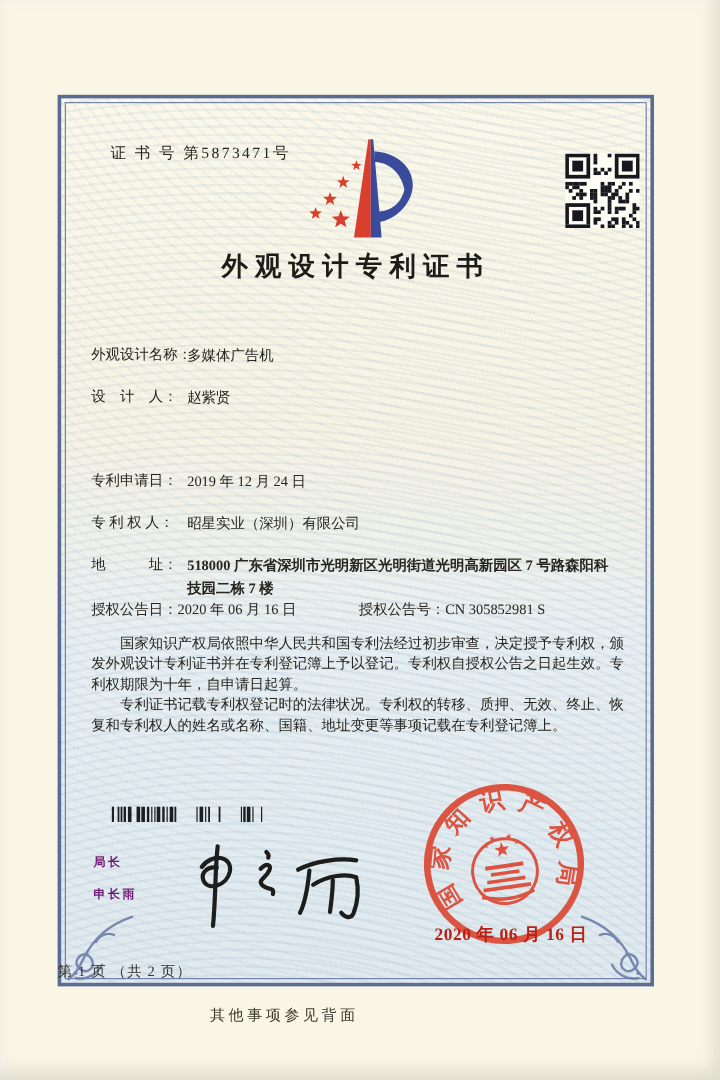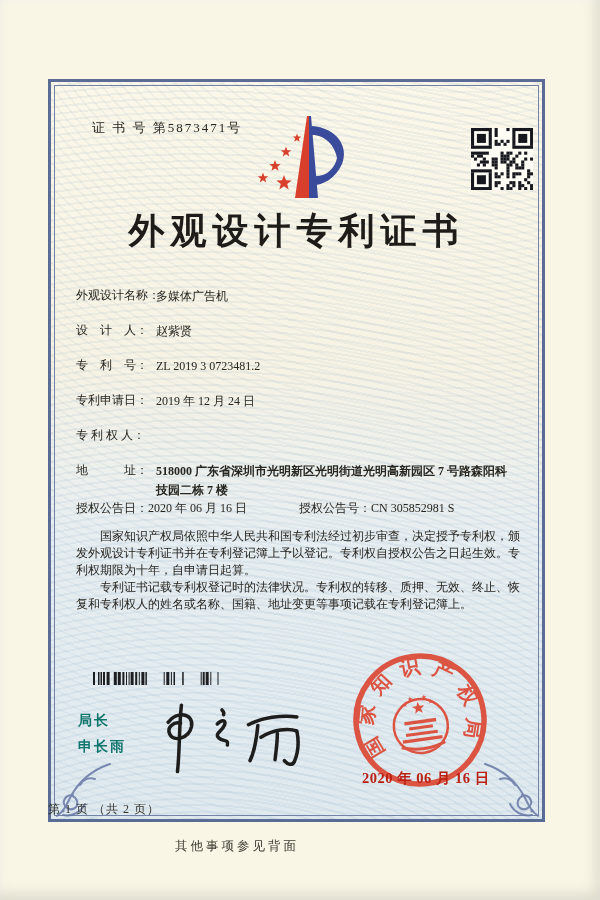--- a/index.html
+++ b/index.html
@@ -8,28 +8,28 @@
         box-shadow:inset -4px -6px 14px rgba(90,90,80,.18), inset 2px 2px 8px rgba(255,255,255,.5);}
   
   .frame{position:absolute;left:48px;top:79px;width:497px;height:743px;border:3px solid #5a6b96;box-sizing:border-box;
          background:
            repeating-radial-gradient(circle at 30% 160%, rgba(110,150,185,.10) 0 2px, rgba(0,0,0,0) 2px 7px),
            repeating-radial-gradient(circle at 85% -40%, rgba(110,150,185,.07) 0 2px, rgba(0,0,0,0) 2px 8px),
            linear-gradient(180deg,#fbf7e9 0%,#f7f3e4 38%,#e7eef1 62%,#dfe9ee 100%);}
   .frame::after{content:"";position:absolute;inset:3px;border:1px solid #7484a8;pointer-events:none;}
   .abs{position:absolute;}
   .certnum{left:76px;top:119px;font-size:13px;letter-spacing:2px;color:#26251f;margin-left:16px;}
-  .title{left:48px;top:207px;width:497px;text-align:center;font-size:36px;font-weight:bold;letter-spacing:6px;color:#1d1c18;}
+  .title{left:48px;top:207px;width:497px;text-align:center;font-size:22px;font-weight:bold;letter-spacing:6px;color:#1d1c18;}
   .row{left:76px;width:460px;font-size:12px;color:#26251f;}
   .flabel{display:inline-block;}
   .fvalue{position:absolute;left:80px;top:0;white-space:normal;line-height:18.5px;}
   .addr .fvalue{max-width:352px;font-weight:bold;}
   .grantrow{left:76px;top:500px;display:flex;gap:52px;font-size:12px;color:#26251f;}
   .para{left:76px;width:444px;font-size:12px;line-height:17px;text-indent:2em;color:#26251f;margin:0;text-align:justify;}
-  .director{left:78px;font-family:"Liberation Sans","DejaVu Sans",sans-serif;font-weight:bold;font-size:14px;letter-spacing:2px;color:#0f766e;}
+  .director{left:78px;font-family:"Liberation Sans","DejaVu Sans",sans-serif;font-weight:bold;font-size:10px;letter-spacing:2px;color:#701a75;}
   .pageinfo{left:48px;top:801px;width:580px;font-size:12px;letter-spacing:1px;color:#33322c;}
   .footnote{left:0;top:838px;width:474px;text-align:center;font-size:12.5px;letter-spacing:3px;color:#3a392f;}
   .sealdate{left:362px;top:769px;font-size:14.5px;font-weight:bold;color:#ba2013;letter-spacing:.5px;}
   .seal{left:350px;top:650px;opacity:.9;}
   .sig{left:158px;top:698px;}
   .qr{left:471px;top:128px;}
   .barcode{left:93px;top:672px;}
   .logo{left:250px;top:110px;}
   .flour{position:absolute;opacity:.85;}
 </style>
@@ -191,30 +191,27 @@
   <div class="abs title">外观设计专利证书</div>
 
   <div class="abs row" style="top:287px">
     <span class="flabel">外观设计名称：</span>
     <span class="fvalue">多媒体广告机</span>
   </div>
   <div class="abs row" style="top:322px">
     <span class="flabel">设　计　人：</span>
     <span class="fvalue">赵紫贤</span>
   </div>
-  <div class="abs row" style="top:357px">
-    <span class="flabel">专　利　号：</span>
-    <span class="fvalue">ZL 2019 3 0723481.2</span>
-  </div>
   <div class="abs row" style="top:392px">
     <span class="flabel">专利申请日：</span>
     <span class="fvalue">2019 年 12 月 24 日</span>
   </div>
   <div class="abs row" style="top:427px">
     <span class="flabel">专 利 权 人：</span>
+    <span class="fvalue">昭星实业（深圳）有限公司</span>
   </div>
   <div class="abs row addr" style="top:462px">
     <span class="flabel">地　　　址：</span>
     <span class="fvalue">518000 广东省深圳市光明新区光明街道光明高新园区 7 号路森阳科技园二栋 7 楼</span>
   </div>
 
   <div class="abs grantrow">
     <span>
       <span>授权公告日：</span><span>2020 年 06 月 16 日</span>
     </span>

